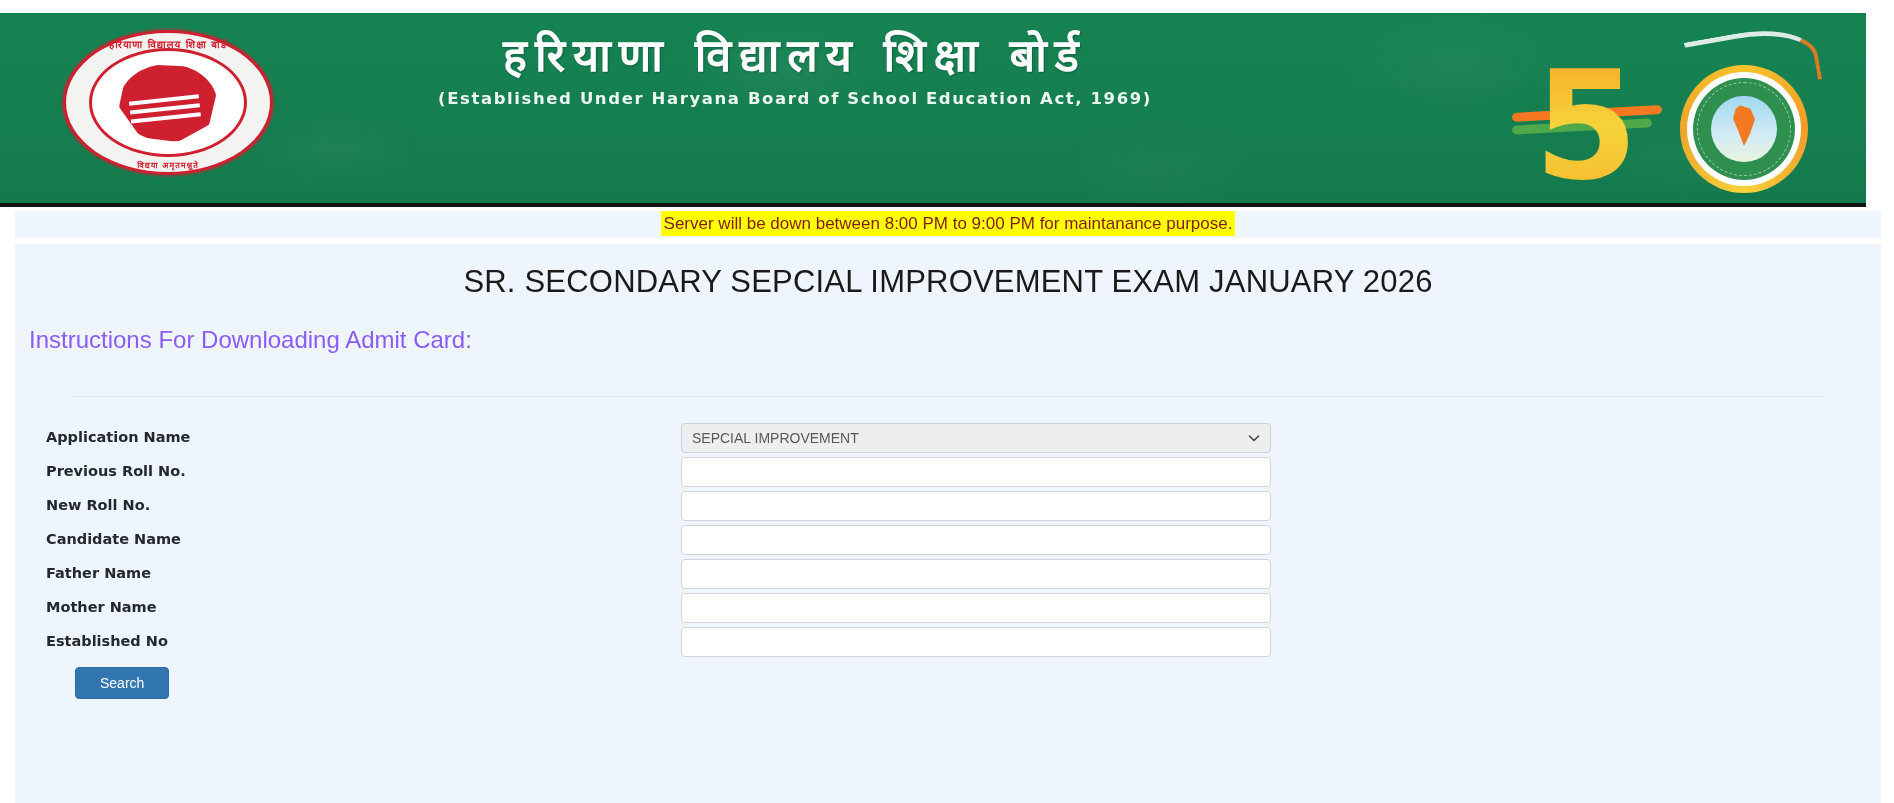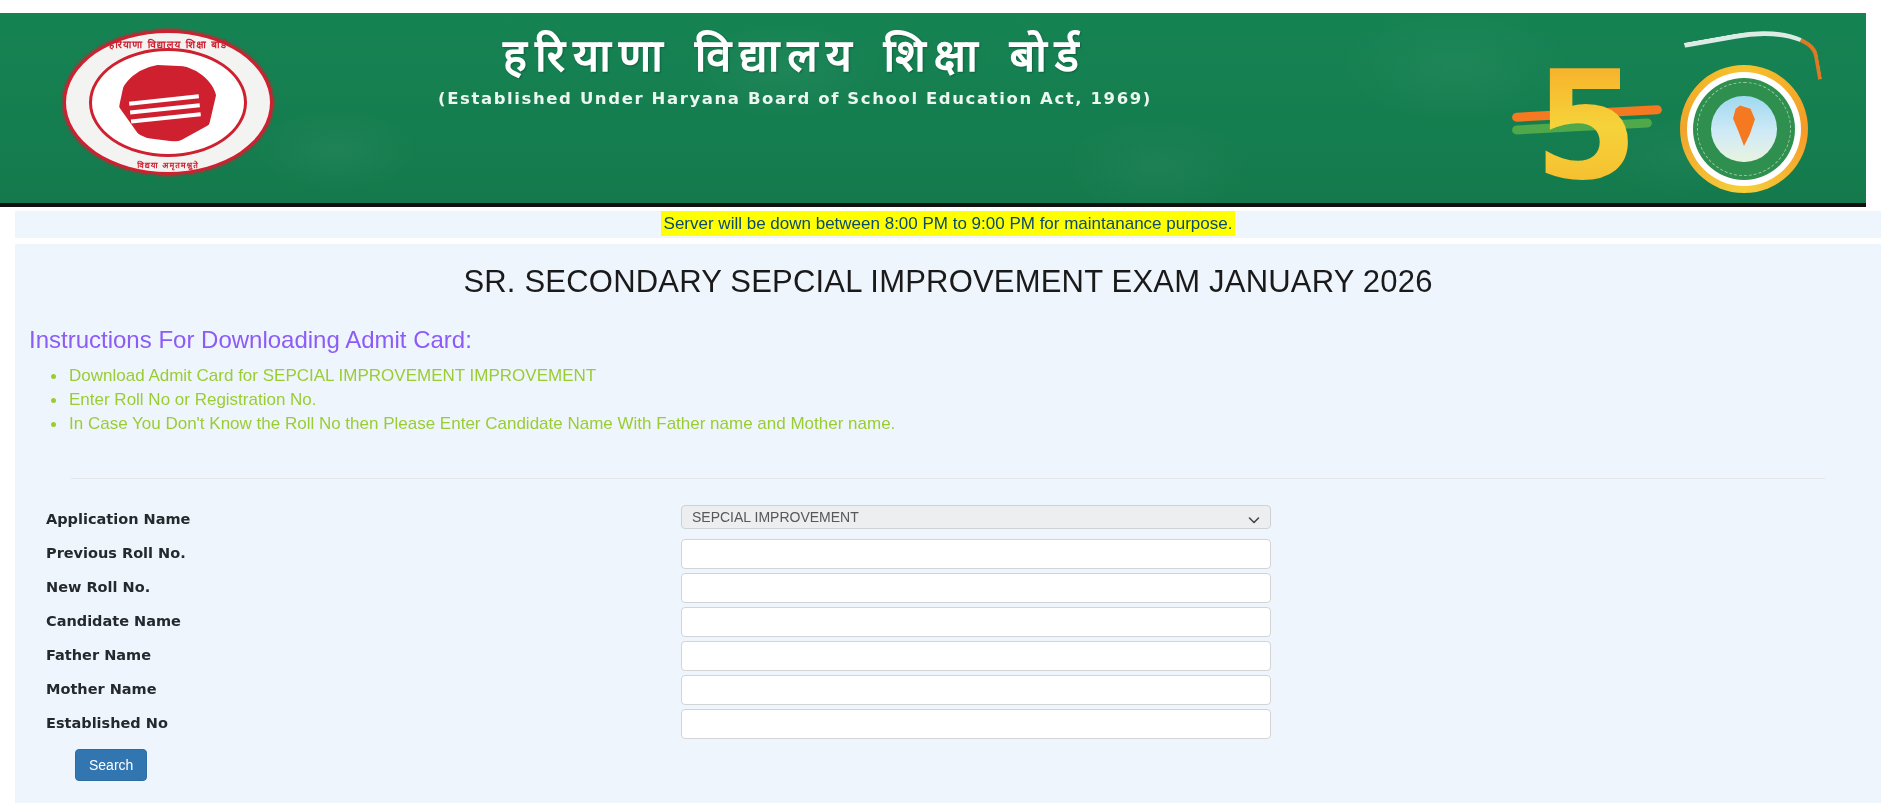--- a/index.html
+++ b/index.html
@@ -234,21 +234,21 @@
     top: 211px;
     width: 1866px;
     height: 27px;
     background: #eff5fd;
     text-align: center;
     overflow: hidden;
   }
   .notice-text {
     display: inline-block;
     background: #ffff00;
-    color: #0c4a6e;
+    color: #7f1d1d;
     font-size: 17px;
     line-height: 25px;
     padding: 0 3px;
     white-space: nowrap;
   }
 
   
   .content {
     position: absolute;
     left: 15px;
@@ -326,21 +326,21 @@
     font-family: "DejaVu Sans", sans-serif;
   }
   .form-control-wrap {
     position: absolute;
     left: 652px;
     top: 0;
     width: 590px;
   }
   .form-select {
     width: 100%;
-    height: 24px;
+    height: 30px;
     padding: 0 26px 0 10px;
     font-size: 14px;
     color: #55595c;
     background: #eceeef;
     border: 1px solid #cfd2d4;
     border-radius: 4px;
     appearance: none;
     -webkit-appearance: none;
     font-family: "Liberation Sans", sans-serif;
     outline: none;
@@ -372,21 +372,21 @@
     margin-top: 6px;
     padding-left: 46px;
   }
   .btn-search {
     display: inline-block;
     background: #3176b0;
     color: #ffffff;
     border: 1px solid #2e6da4;
     border-radius: 4px;
     font-size: 14px;
-    padding: 7px 13px;
+    padding: 7px 24px;
     cursor: pointer;
     font-family: "Liberation Sans", sans-serif;
   }
 </style>
 </head>
 <body>
 
 <div class="page">
 
   <div class="header-banner">
@@ -425,25 +425,20 @@
   <div class="notice-bar">
     <span class="notice-text">Server will be down between 8:00 PM to 9:00 PM for maintanance purpose.</span>
   </div>
 
   <div class="content">
 
     <h1 class="exam-title">SR. SECONDARY SEPCIAL IMPROVEMENT EXAM JANUARY 2026</h1>
 
     <h2 class="instructions-heading">Instructions For Downloading Admit Card:</h2>
 
-    <ul class="instructions-list">
-      <li>Download Admit Card for SEPCIAL IMPROVEMENT IMPROVEMENT</li>
-      <li>Enter Roll No or Registration No.</li>
-      <li>In Case You Don't Know the Roll No then Please Enter Candidate Name With Father name and Mother name.</li>
-    </ul>
 
     <hr class="divider">
 
     <div class="form-area">
 
       <div class="form-row">
         <label class="form-label">Application Name</label>
         <div class="form-control-wrap select-box">
           <select class="form-select">
             <option>SEPCIAL IMPROVEMENT</option>

